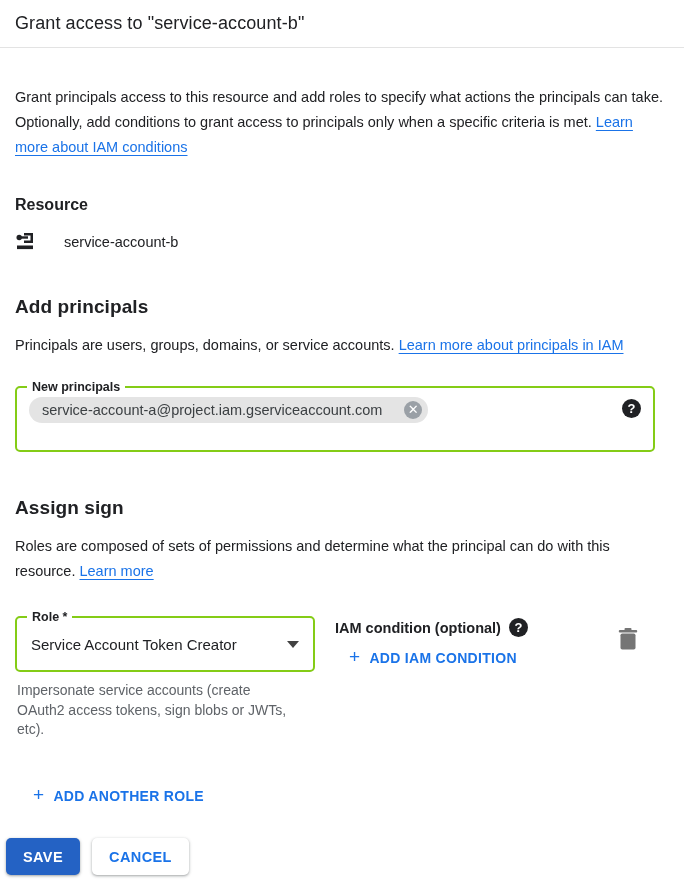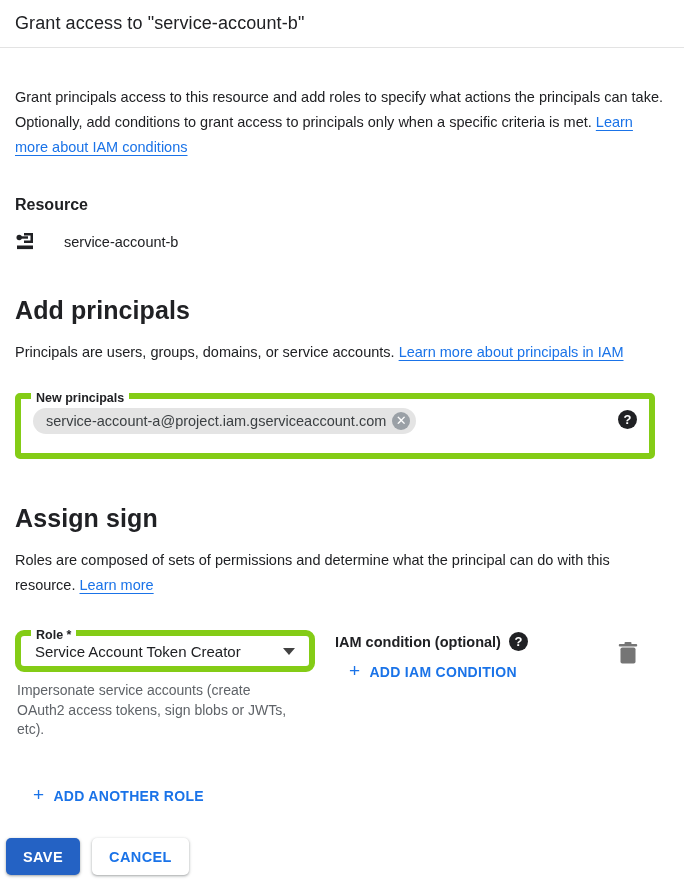--- a/index.html
+++ b/index.html
@@ -50,37 +50,37 @@
     margin-top: 18px;
     display: flex;
     align-items: center;
     gap: 28px;
     font-size: 14.5px;
   }
   .sa-icon { width: 21px; height: 19px; display: inline-block; flex: 0 0 auto; }
 
   .section-h2 {
     margin-top: 45px;
-    font-size: 25px;
+    font-size: 19px;
     font-weight: 700;
     color: #202124;
     letter-spacing: .1px;
   }
   .section-desc {
     margin-top: 15px;
     font-size: 14.5px;
     line-height: 25px;
     color: #202124;
     max-width: 650px;
   }
 
   
   .outlined {
     position: relative;
-    border: 6px solid #84cc16;
+    border: 2px solid #84cc16;
     border-radius: 5px;
     background: #fff;
   }
   .outlined .notch-label {
     position: absolute;
     top: -8px;
     left: 10px;
     background: #fff;
     padding: 0 5px;
     font-size: 12.5px;
@@ -93,21 +93,21 @@
     margin-top: 28px;
     width: 640px;
     height: 66px;
     padding: 9px 12px;
     display: flex;
     align-items: flex-start;
   }
   .chip {
     display: inline-flex;
     align-items: center;
-    gap: 6px;
+    gap: 22px;
     background: #e4e4e4;
     border-radius: 14px;
     padding: 4px 6px 4px 13px;
     font-size: 14.5px;
     color: #3c4043;
     line-height: 18px;
   }
   .chip-close {
     width: 18px; height: 18px;
     border-radius: 50%;
@@ -136,26 +136,25 @@
 
   
   .role-row {
     margin-top: 32px;
     display: flex;
     align-items: flex-start;
   }
   .role-col { width: 300px; flex: 0 0 auto; }
   .role-select {
     width: 300px;
-    height: 42px;
+    height: 56px;
     display: flex;
     align-items: center;
     padding: 15px 14px;
     cursor: pointer;
-    border-radius: 9px;
   }
   .role-select .value { font-size: 15px; color: #202124; }
   .caret {
     margin-left: auto;
     width: 0; height: 0;
     border-left: 6px solid transparent;
     border-right: 6px solid transparent;
     border-top: 7px solid #424242;
   }
   .role-help {

